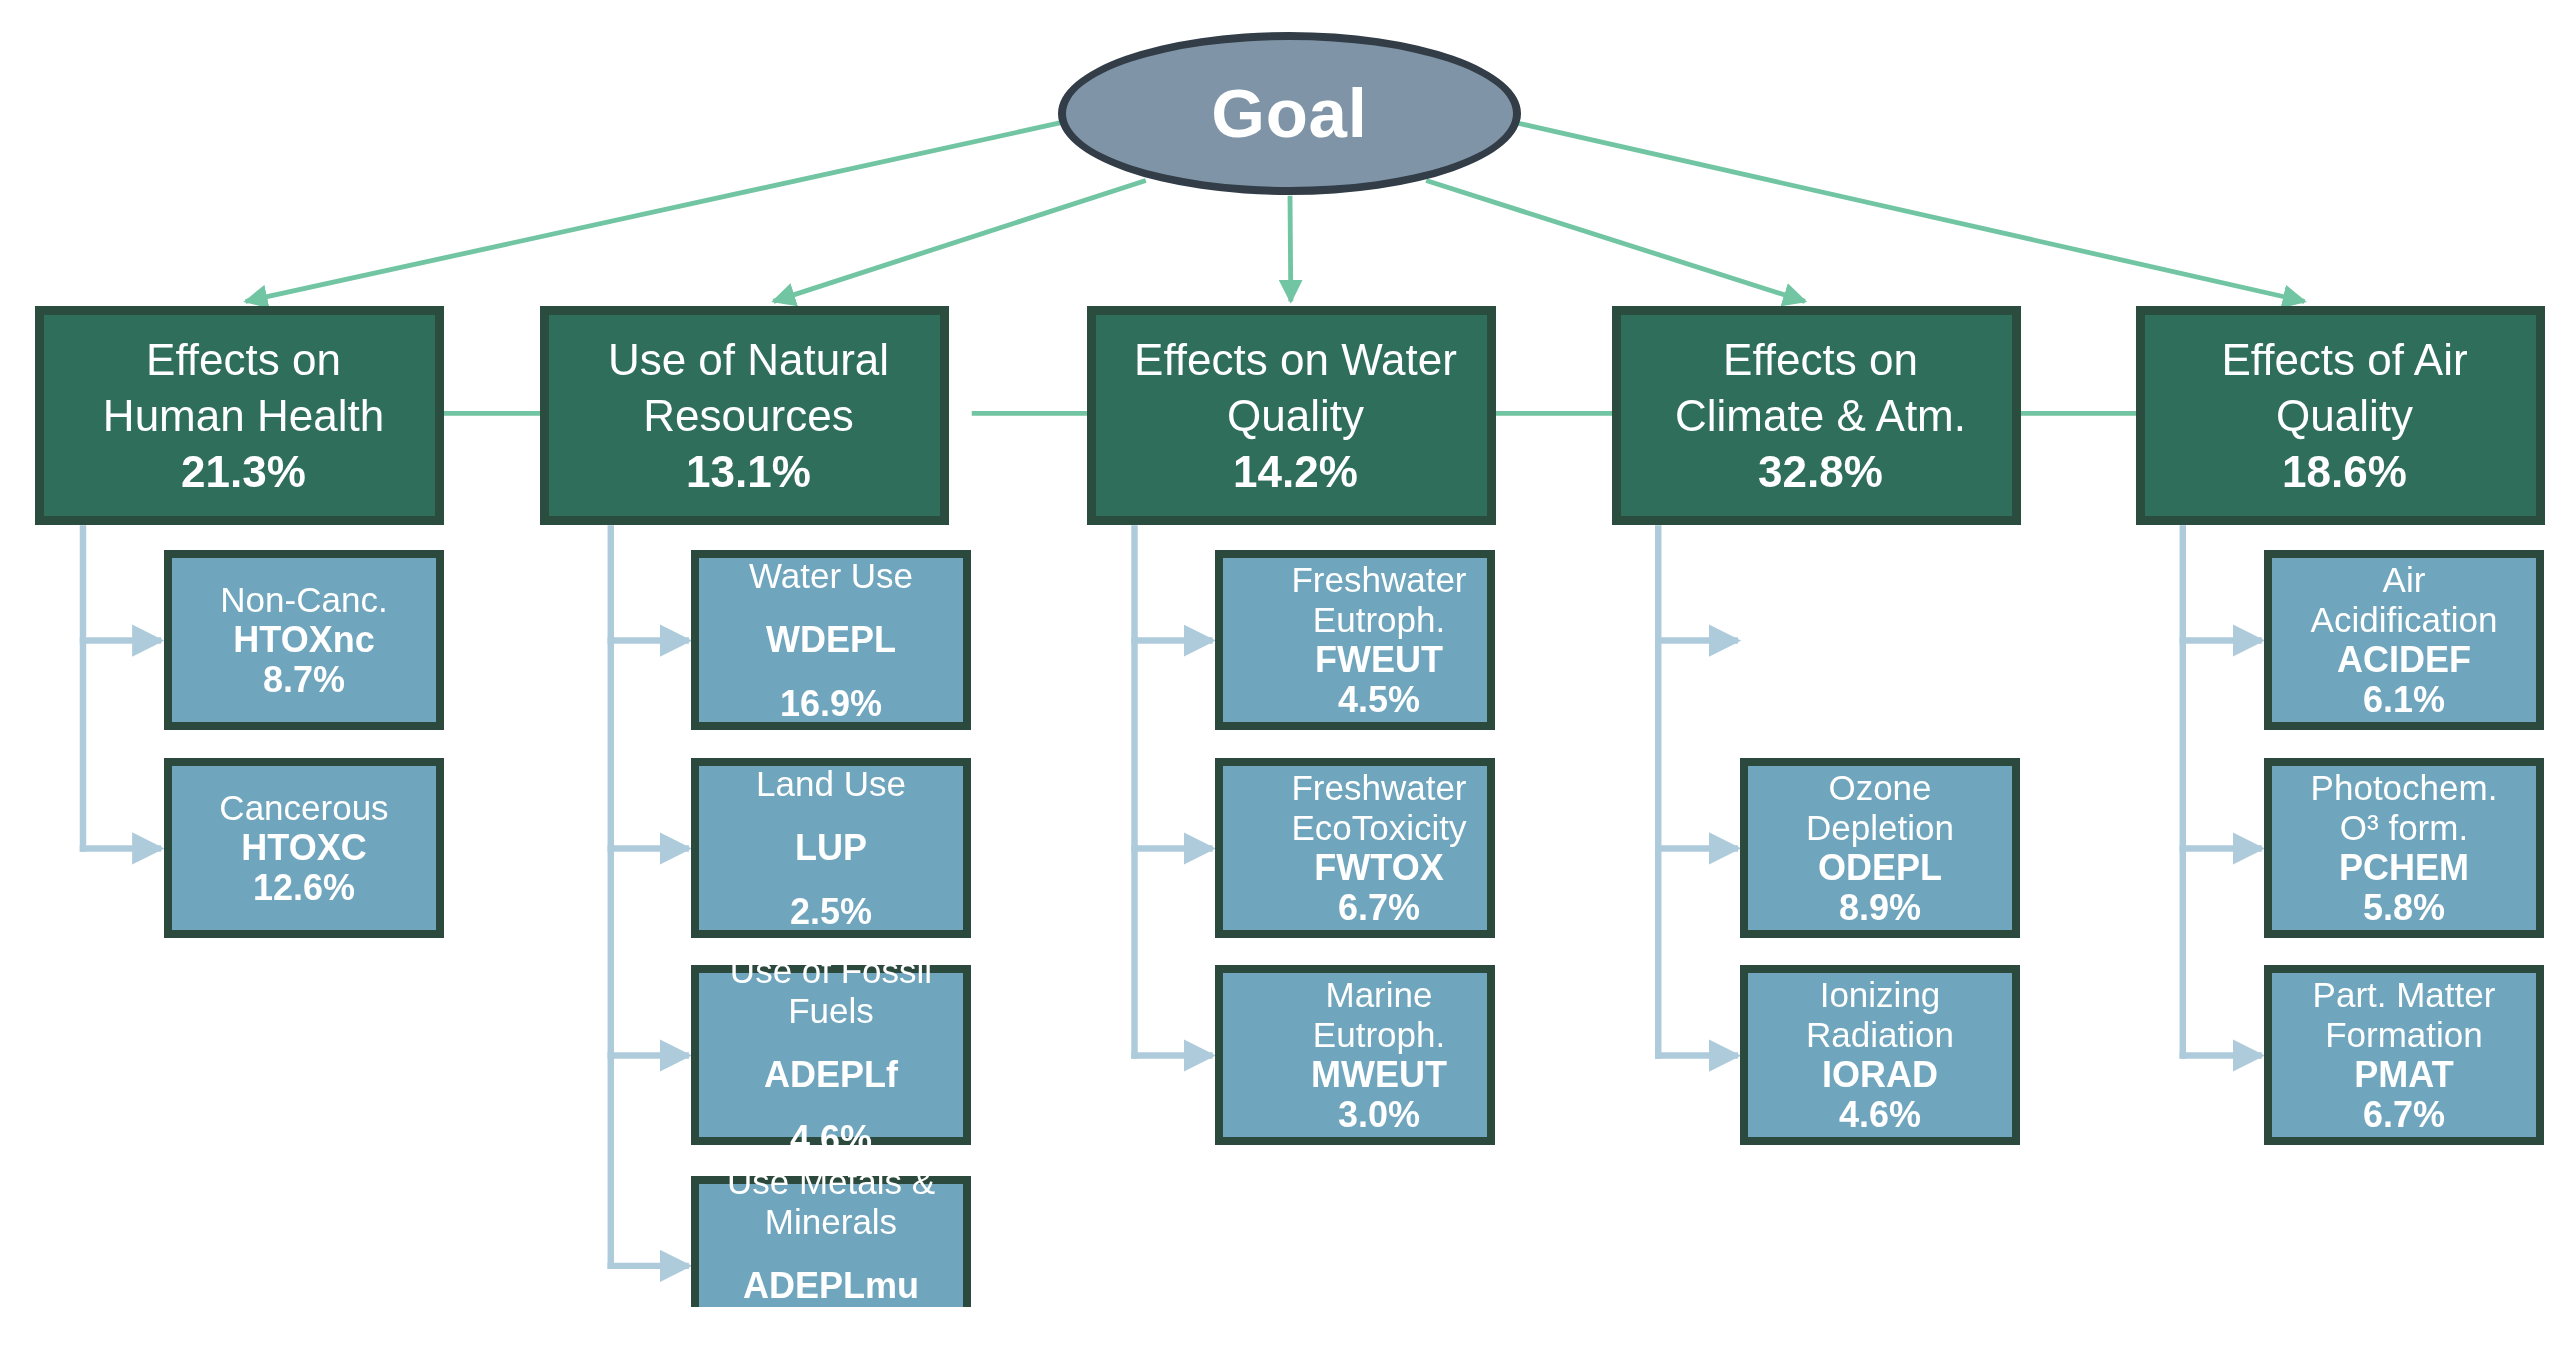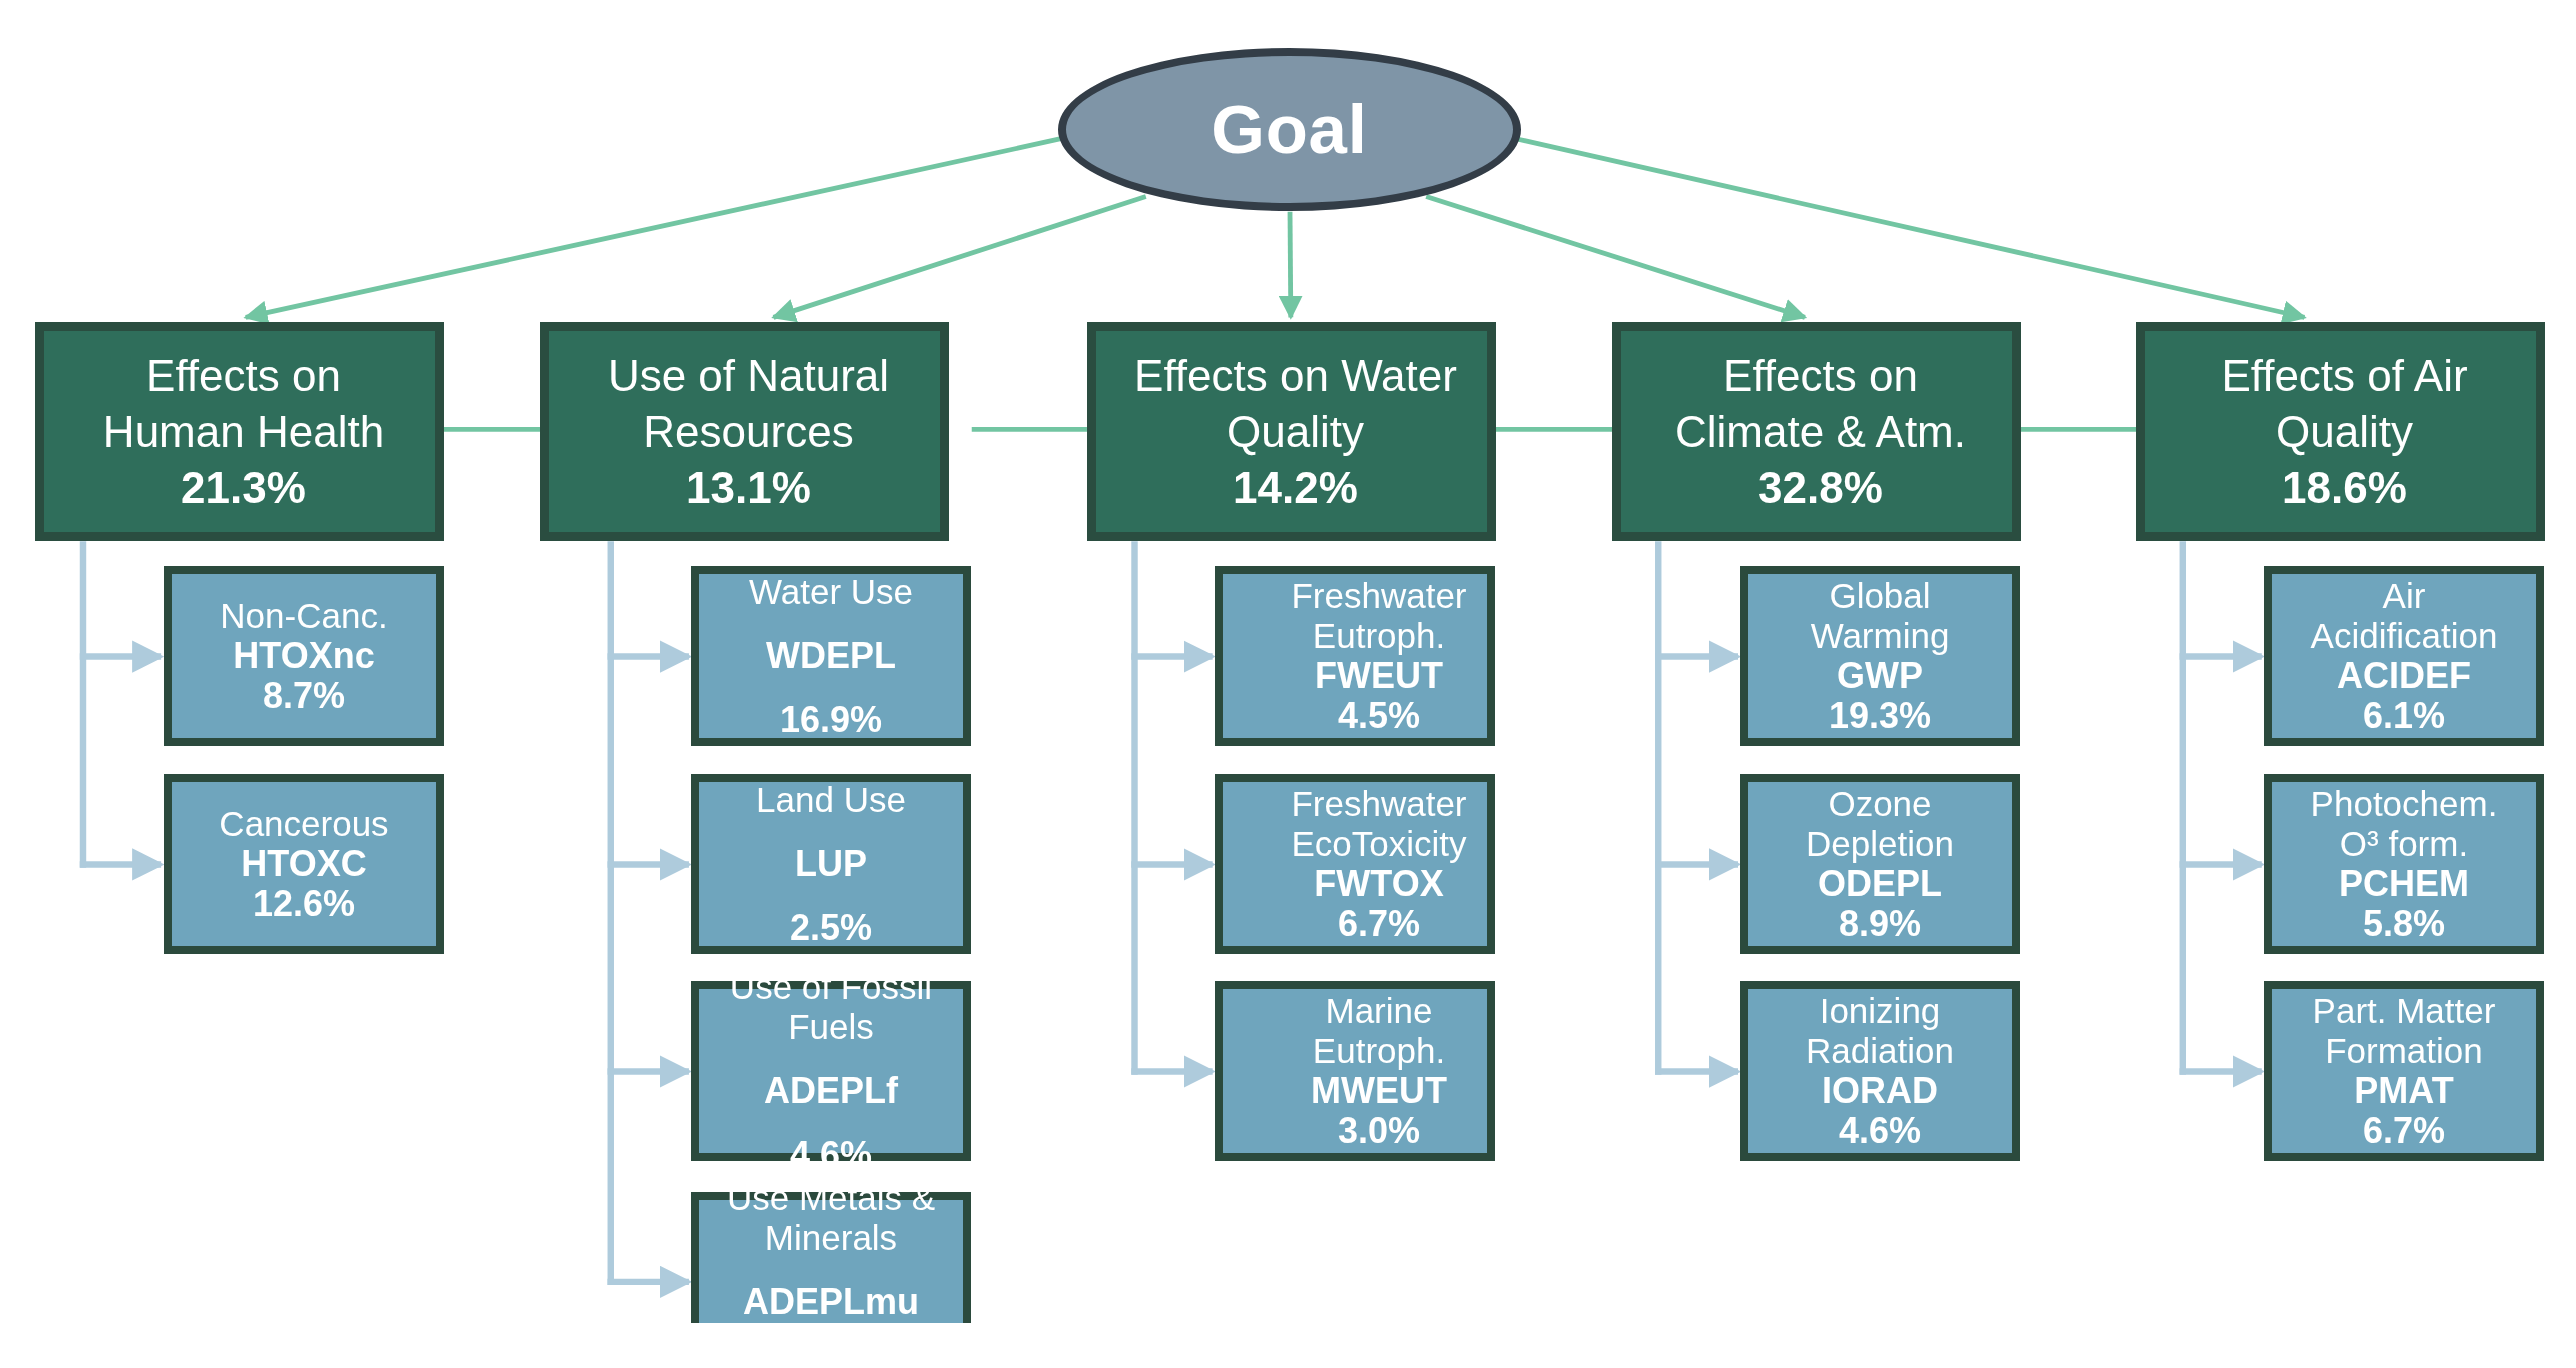--- a/index.html
+++ b/index.html
@@ -6,21 +6,21 @@
     --page_bg:#ffffff;
     --ellipse_fill:#7f95a7; --ellipse_border:#333d47;
     --category_fill:#2f6e5b; --category_border:#2a4d40;
     --subcriteria_fill:#6fa5bd; --subcriteria_border:#2b4a3d;
     --arrow_green:#72c5a2; --branch_blue:#aecbdc;
     --node_text:#ffffff;
   }
   html,body{margin:0;padding:0;background:var(--page_bg);}
   .canvas{
     position:relative;width:2576px;height:1307px;background:var(--page_bg);
-    font-family:"Liberation Sans",sans-serif;overflow:hidden;margin-top:16px;
+    font-family:"Liberation Sans",sans-serif;overflow:hidden;
   }
   .overlay{position:absolute;left:0;top:0;width:2576px;height:1369px;pointer-events:none;}
   .stroke-green{stroke:var(--arrow_green);}
   .stroke-blue{stroke:var(--branch_blue);}
   .fill-green{fill:var(--arrow_green);}
   .fill-blue{fill:var(--branch_blue);}
   .goal{
     position:absolute;left:1058px;top:32px;width:463px;height:163px;
     box-sizing:border-box;background:var(--ellipse_fill);
     border:8.9px solid var(--ellipse_border);border-radius:50%;
@@ -177,26 +177,20 @@
     <div class="box-code">FWTOX</div>
     <div class="box-pct">6.7%</div>
   </div>
   <div class="child-box k3 r3">
     <div class="box-label">Marine
 Eutroph.</div>
     <div class="box-code">MWEUT</div>
     <div class="box-pct">3.0%</div>
   </div>
 
-  <div class="child-box k4 r1">
-    <div class="box-label">Global
-Warming</div>
-    <div class="box-code">GWP</div>
-    <div class="box-pct">19.3%</div>
-  </div>
   <div class="child-box k4 r2">
     <div class="box-label">Ozone
 Depletion</div>
     <div class="box-code">ODEPL</div>
     <div class="box-pct">8.9%</div>
   </div>
   <div class="child-box k4 r3">
     <div class="box-label">Ionizing
 Radiation</div>
     <div class="box-code">IORAD</div>

